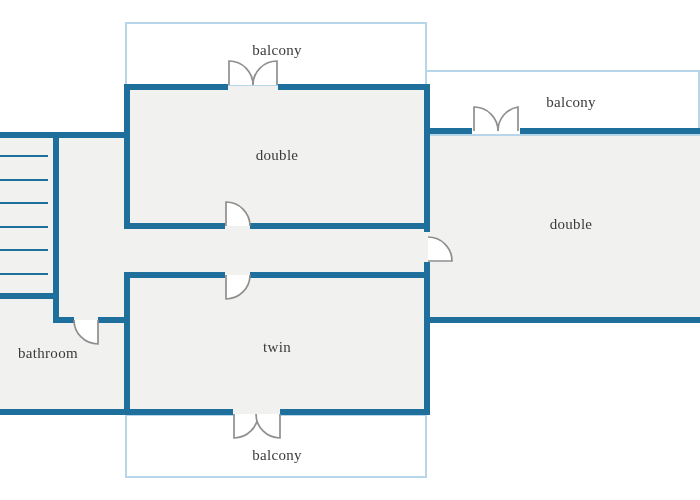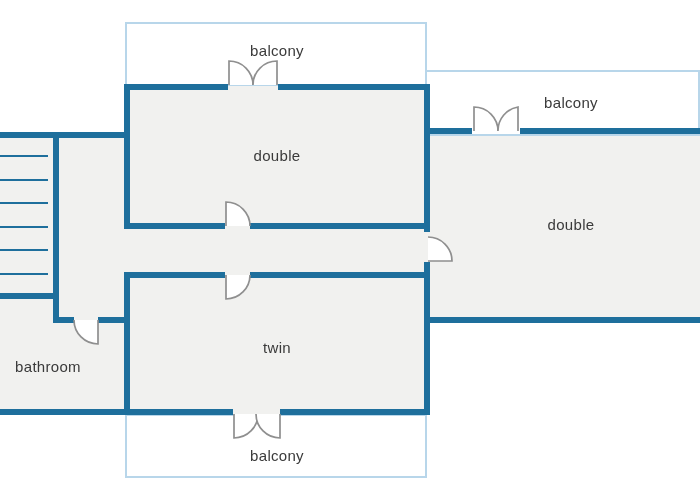--- a/index.html
+++ b/index.html
@@ -1,19 +1,19 @@
 <!DOCTYPE html>
 <html style="--wall: #1e6f9c; --balcony-border: #b8d6ea; --floor-fill: #f1f1ef; --door-stroke: #8f8f8f; --label-text: #3a3a3a; --background: #ffffff;"><head>
 <meta charset="utf-8">
 <style>
   html,body{margin:0;padding:0;background:var(--background,#fff);}
   #canvas{
     position:relative;width:700px;height:500px;overflow:hidden;
     background:var(--background,#ffffff);
-    font-family:Liberation Sans, sans-serif;
+    font-family:Liberation Serif, serif;
   }
   .floor{position:absolute;background:var(--floor-fill,#f1f1ef);}
   .wall{position:absolute;background:var(--wall,#1e6f9c);}
   .balcony{position:absolute;background:var(--background,#ffffff);border:2px solid var(--balcony-border,#b8d6ea);box-sizing:border-box;}
   .tread{position:absolute;height:2px;background:var(--wall,#1e6f9c);}
   .room-label{
     position:absolute;transform:translate(-50%,-50%);
     font-size:15px;letter-spacing:0.3px;color:var(--label-text,#3a3a3a);
     white-space:nowrap;pointer-events:none;
   }
@@ -107,16 +107,16 @@
       <path class="door-fill" d="M98,320 L98,344 A24,24 0 0 1 74,320 Z"></path>
       <path class="door-stroke" d="M98,320 L98,344 A24,24 0 0 1 74,320"></path>
     </g>
   </svg>
 
   <span class="room-label" style="left:277px;top:50px">balcony</span>
   <span class="room-label" style="left:277px;top:155px">double</span>
   <span class="room-label" style="left:571px;top:102px">balcony</span>
   <span class="room-label" style="left:571px;top:224px">double</span>
   <span class="room-label" style="left:277px;top:347px">twin</span>
-  <span class="room-label" style="left:48px;top:366px">bathroom</span>
+  <span class="room-label" style="left:48px;top:353px">bathroom</span>
   <span class="room-label" style="left:277px;top:455px">balcony</span>
 
 </div>
 
 </body></html>

